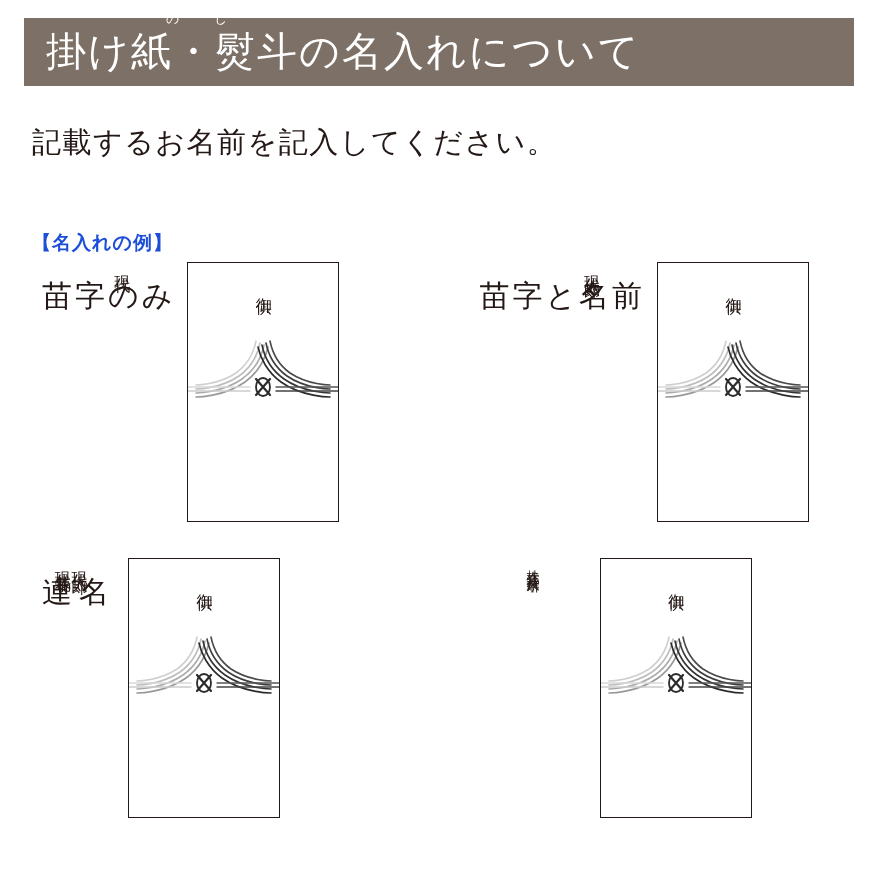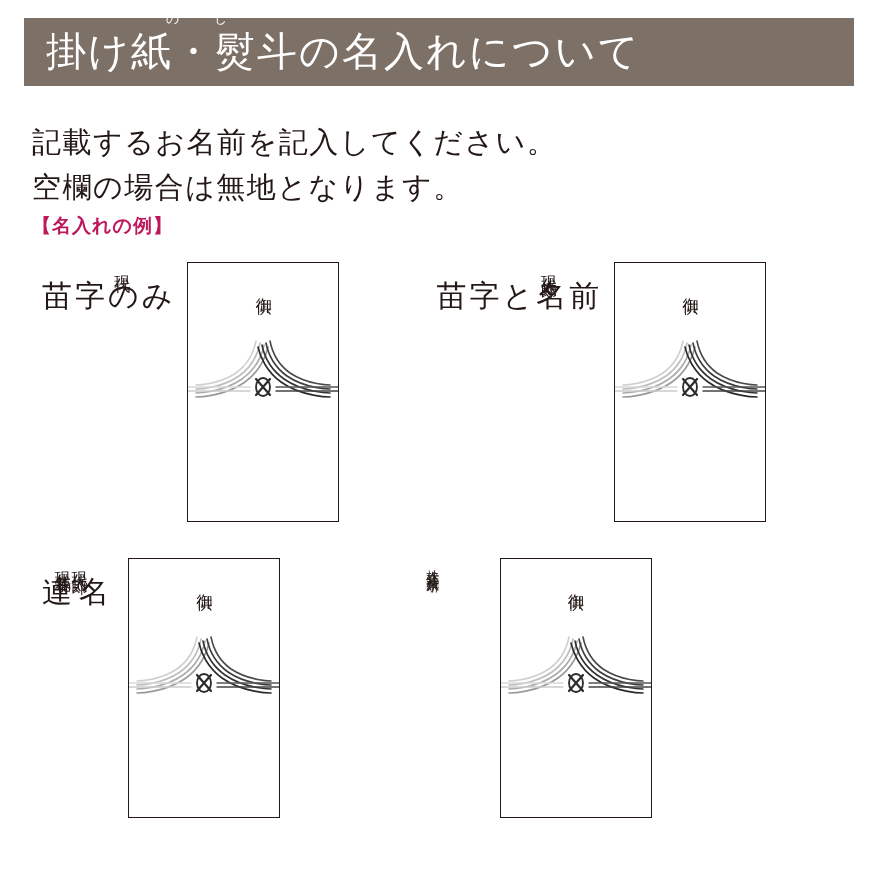--- a/index.html
+++ b/index.html
@@ -70,24 +70,24 @@
     font-size: 29px;
     line-height: 1.55;
     letter-spacing: 1.5px;
     color: #231815;
   }
 
   
   .section-label {
     position: absolute;
     left: 32px;
-    top: 213px;
+    top: 230px;
     font-size: 19px;
     letter-spacing: 1px;
-    color: #be185d;
+    color: #1d4ed8;
     font-weight: bold;
   }
 
   
   .examples {
     position: absolute;
     left: 0;
     top: 262px;
     width: 878px;
   }
@@ -96,21 +96,21 @@
     width: 852px;
   }
   .ex-cell {
     width: 439px;
     display: flex;
     align-items: flex-start;
     justify-content: flex-start;
     box-sizing: border-box;
   }
   .ex-cell.left { padding-left: 42px; }
-  .ex-cell.right { padding-left: 10px; }
+  .ex-cell.right { padding-left: 10px; justify-content: center; }
   .ex-label {
     font-size: 30px;
     letter-spacing: 3px;
     color: #231815;
     margin-top: 14px;
     white-space: nowrap;
     text-align: right;
   }
   .ex-label.wide { letter-spacing: 7px; }
 
@@ -170,21 +170,20 @@
   <div class="header-bar">
     <div class="header-title-wrap">
       <span class="ruby ruby-no">の</span>
       <span class="ruby ruby-shi">し</span>
       <span class="header-title">掛け紙・熨斗の名入れについて</span>
     </div>
   </div>
 
   <div class="lead">
     <div class="lead-line">記載するお名前を記入してください。</div>
-    <div class="lead-line">空欄の場合は無地となります。</div>
   </div>
 
   <div class="section-label">【名入れの例】</div>
 
   <div class="examples">
 
     <div class="ex-row">
 
       <div class="ex-cell left">
         <div class="ex-label">苗字のみ</div>

